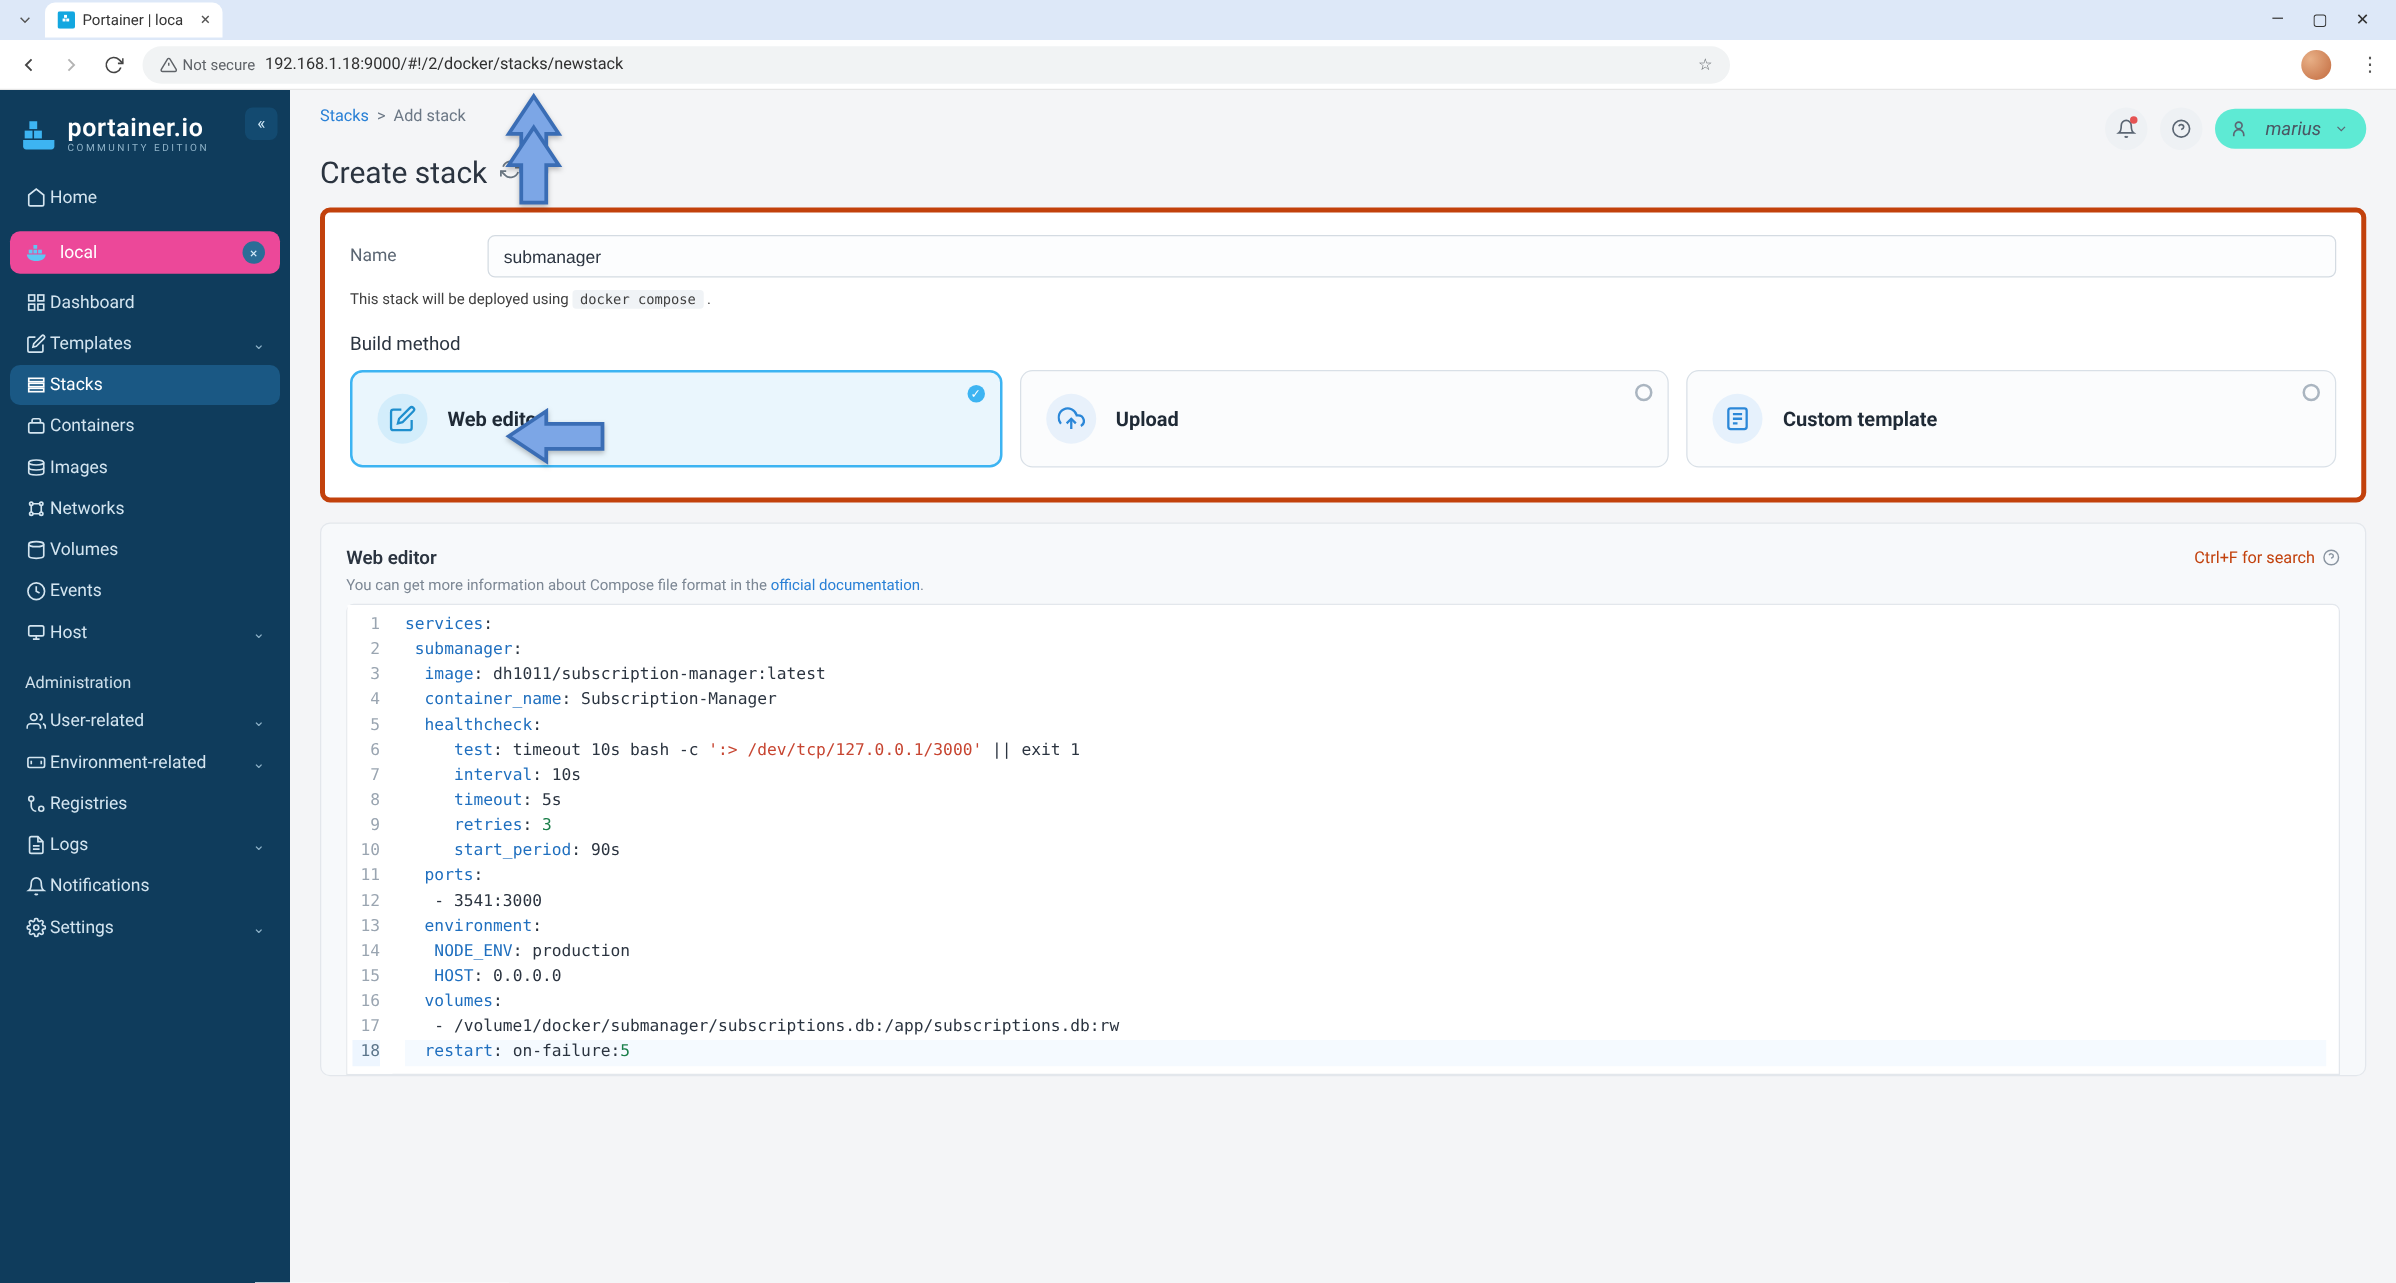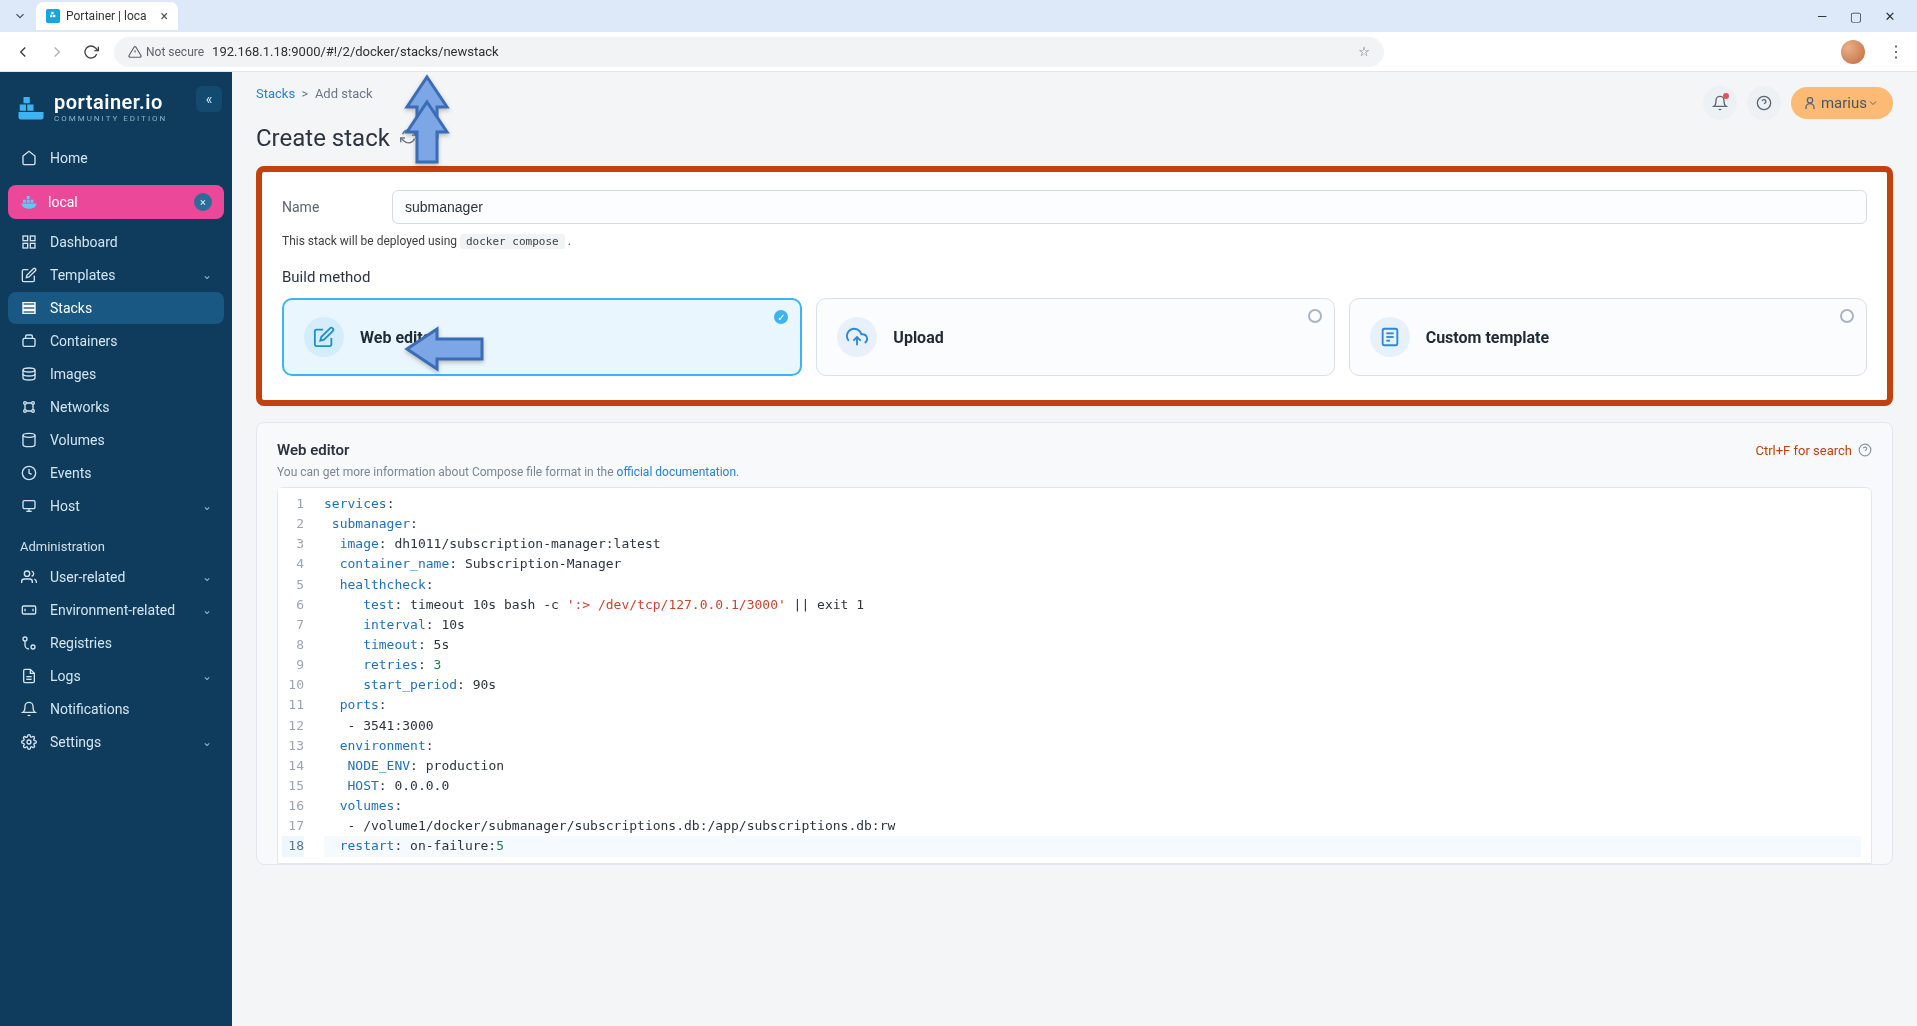--- a/index.html
+++ b/index.html
@@ -23,44 +23,44 @@
 .avatar-img { width:24px; height:24px; border-radius:50%; background: radial-gradient(circle at 30% 30%, #e8b087, #c26a3e); margin-left:auto; }
 .kebab { width:18px; color:#555; text-align:center; font-size:16px; margin-left:10px;}
 
 
 .app { display: flex; height: calc(1026px - 72px); }
 .sidebar { width: 232px; background: #0f3c5c; color: #cfe0eb; display:flex; flex-direction:column; padding: 12px 8px; position:relative;}
 .logo-row { display:flex; align-items:center; gap:8px; padding: 6px 8px 18px 8px;}
 .logo-text { font-size: 20px; font-weight:600; color:#fff; letter-spacing:0.5px;}
 .logo-sub { font-size: 8px; letter-spacing: 2px; color:#8fb3c9; }
 .collapse-btn { position: absolute; top: 14px; right: 10px; width: 26px; height: 26px; border-radius: 6px; background: #134a70; display:flex; align-items:center; justify-content:center; color:#cde6f5; font-size:14px;}
-.side-item { display:flex; align-items:center; gap:12px; padding: 8px 12px; border-radius: 8px; font-size:14px; color:#d4e5f0; margin: 1px 0; cursor:pointer;}
+.side-item { display:flex; align-items:center; gap:2px; padding: 8px 12px; border-radius: 8px; font-size:14px; color:#d4e5f0; margin: 1px 0; cursor:pointer;}
 .side-item .icn { width:18px; display:inline-flex; align-items:center; justify-content:center;}
 .side-item.active { background: #1a5884; color:#fff;}
 .side-item .chev { margin-left:auto; font-size:12px; color:#8fb3c9;}
 .env-pill { background:#ec4899; border-radius:8px; padding:8px 12px; display:flex; align-items:center; gap:10px; margin: 10px 0 6px 0;}
 .env-pill .close-x { margin-left:auto; width:18px; height:18px; border-radius:50%; background:#2b6d97; display:flex; align-items:center; justify-content:center; font-size:11px; color:#d8eefb;}
 .side-section-label { font-size: 13px; color:#cfe0eb; padding: 16px 12px 6px 12px;}
 
 
 .main { flex:1; background:#f4f5f7; overflow:auto; position:relative;}
 .topbar { display:flex; padding: 14px 24px 0 24px; }
 .breadcrumb { font-size: 13px; color:#6b7785;}
 .breadcrumb a { color:#2980d6; text-decoration:none;}
 .top-actions { margin-left:auto; display:flex; align-items:center; gap:10px;}
 .circ-btn { width:34px; height:34px; border-radius:50%; background:#eef1f4; display:flex; align-items:center; justify-content:center; color:#5b6673; font-size:15px;}
 .bell-dot { position:relative;}
 .bell-dot::after{content:''; position:absolute; top:7px; right:8px; width:6px; height:6px; background:#e55353; border-radius:50%;}
-.user-chip { display:flex; align-items:center; background:#fdba74; border-radius:20px; padding:5px 14px 5px 8px; color:#4a5662; font-size:15px;}
+.user-chip { display:flex; align-items:center; gap:10px; background:#5eead4; border-radius:20px; padding:5px 14px 5px 8px; color:#4a5662; font-size:15px;font-style:italic;}
 .user-chip .uicn{ width:22px; height:22px; display:flex; align-items:center; justify-content:center;}
 
 .page-title { font-size: 24px; color:#2b3440; padding: 4px 24px 14px 24px; display:flex; align-items:center; gap:10px;}
 .refresh-icn { font-size:17px; color:#6a7682;}
 
-.panel { background:#fff; margin: 0 24px 16px 24px; border:6px solid #c2410c; border-radius:8px; padding:18px 20px 24px 20px;}
+.panel { background:#fff; margin: 0 24px 16px 24px; border:4px solid #c2410c; border-radius:8px; padding:18px 20px 24px 20px;}
 .field-row { display:flex; align-items:center; gap: 20px; margin-bottom: 10px;}
 .field-label { width:90px; font-size:14px; color:#5b6673;}
 .text-input { flex:1; height:34px; border:1px solid #d4dbe2; border-radius:6px; padding: 0 12px; font-size:14px; color:#2b3440; background:#fcfdfe;}
 .hint { font-size: 12px; color:#404040; margin-top:4px;}
 .hint code { background:#f0f3f6; padding:1px 6px; border-radius:3px; font-size:11px;}
 
 .section-h { font-size:15px; color:#2b3440; margin: 20px 0 12px 0;}
 .method-grid { display:flex; gap:14px; }
 .method-card { flex:1; border:1px solid #d9e0e7; border-radius:10px; background:#fbfcfd; height:78px; display:flex; align-items:center; gap:16px; padding:0 20px; position:relative; cursor:pointer;}
 .method-card.selected { border:2px solid #3db4f2; background:#eaf6fd;}

